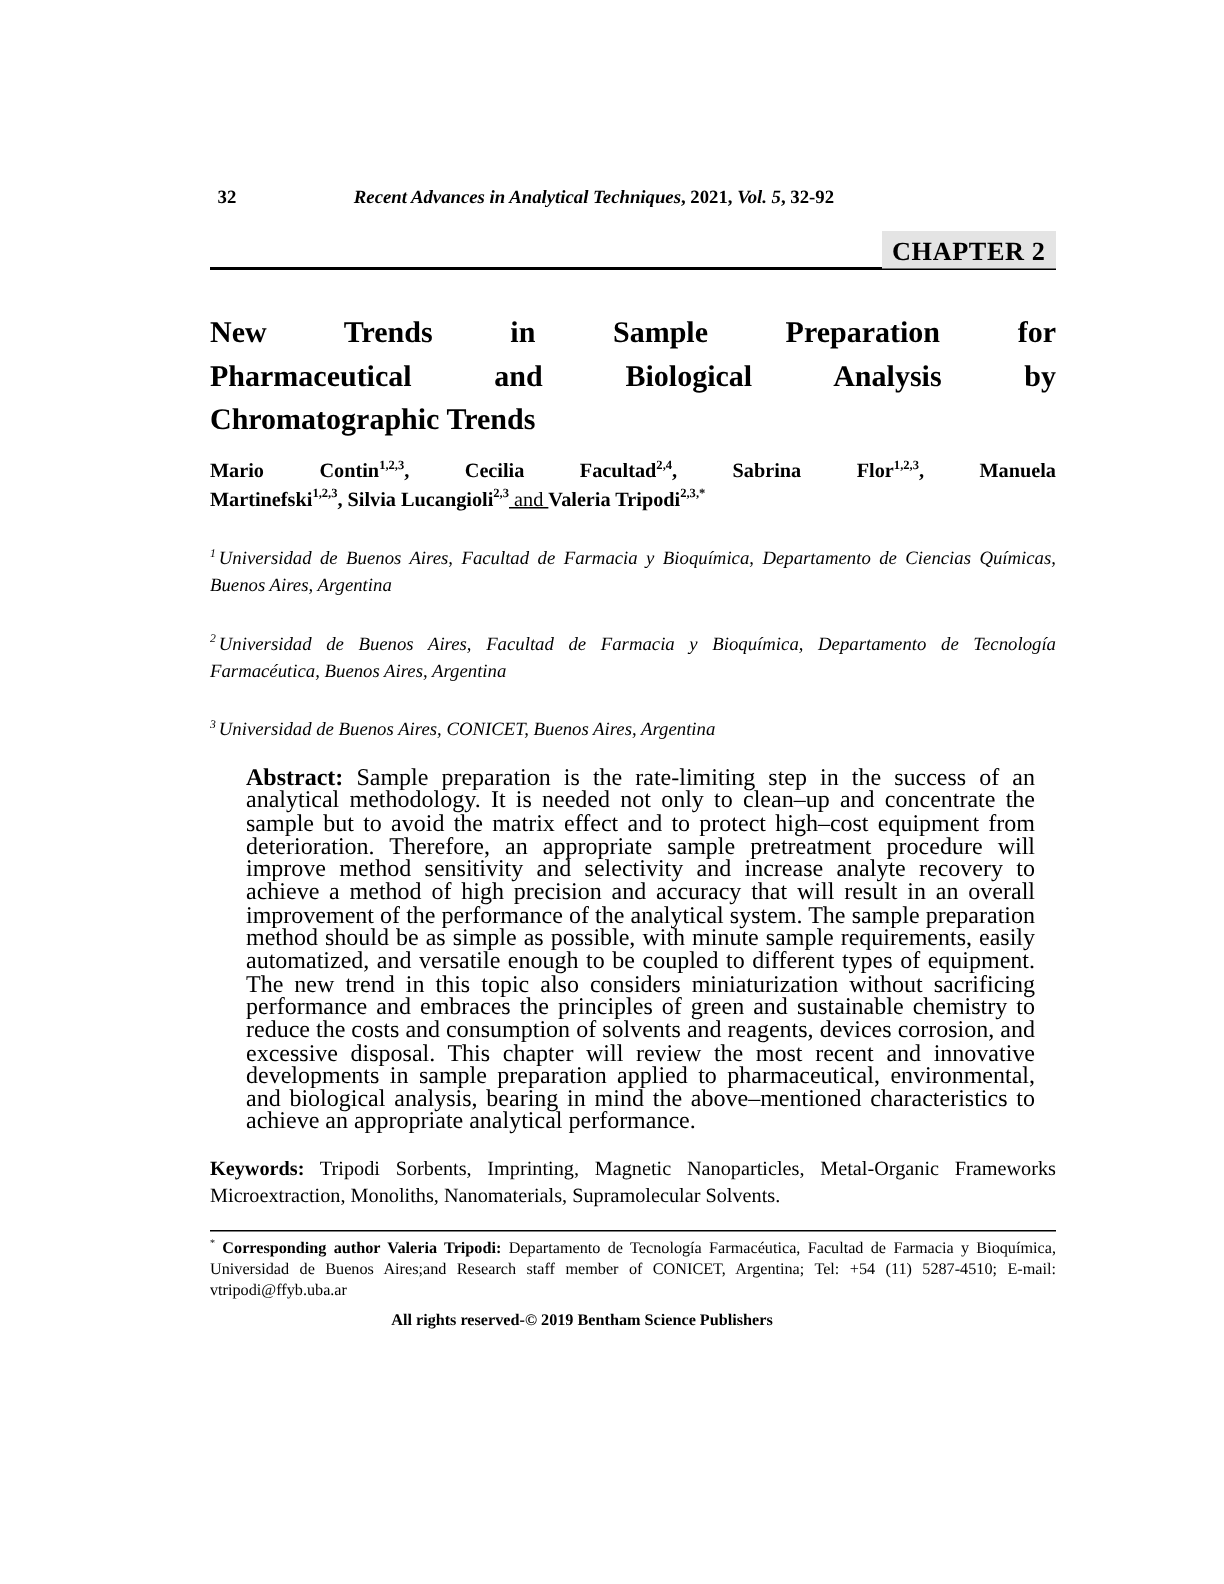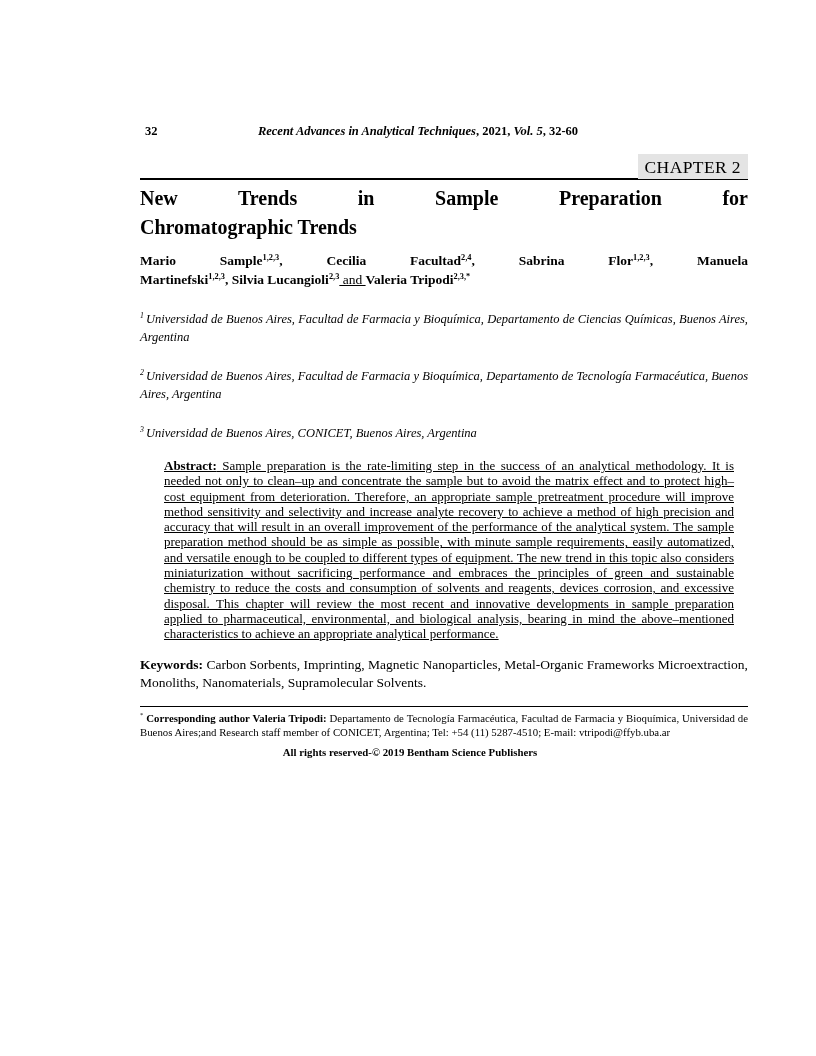--- a/index.html
+++ b/index.html
@@ -5,21 +5,21 @@
   * { margin: 0; padding: 0; box-sizing: border-box; }
   html, body { background: #888; }
   .page {
     position: relative;
     width: 816px;
     height: 1056px;
     margin: 0 auto;
     background: #ffffff;
     color: #000;
     font-family: "Liberation Serif", "DejaVu Serif", serif;
-    padding: 124px 68px 0 140px;
+    padding: 124px 112px 0 140px;
     overflow: hidden;
   }
   sup {
     font-size: 0.62em;
     line-height: 0;
     vertical-align: super;
   }
   
   .running-header {
     position: relative;
@@ -33,51 +33,50 @@
   .running-title .it { font-style: italic; }
   
   .chapter-row {
     margin-top: 16px;
     text-align: right;
     border-bottom: 2.5px solid #000;
   }
   .chapter-badge {
     display: inline-block;
     background: #e4e4e4;
-    font-weight: normal;
+    font-weight: bold;
     font-size: 17.5px;
     line-height: 24px;
     letter-spacing: 0.4px;
     padding: 1px 7px 0 7px;
     margin-bottom: -1px;
   }
   
-  .chapter-title { margin-top: 4px; font-size: 20px; font-weight: bold; line-height: 29px; }
+  .chapter-title { margin-top: 28px; font-size: 20px; font-weight: bold; line-height: 29px; }
   .jline { text-align: justify; text-align-last: justify; }
   
   .authors { margin-top: 9px; font-size: 13.5px; font-weight: bold; line-height: 19px; }
   .authors .and { font-weight: normal; text-decoration: underline; }
   
   .affiliations { margin-top: 6px; }
   .affiliation {
     font-size: 12.5px;
     font-style: italic;
     line-height: 18px;
     text-align: justify;
     margin-bottom: 3px;
     margin-top: 21px;
   }
   .affiliation sup { padding-right: 2px; }
   
   .abstract {
     margin: 16px 14px 0 24px;
-    font-size: 13px;
+    font-size: 16px;
     line-height: 15.3px;
     text-align: justify;
-    text-decoration: underline;
   }
   .bold { font-weight: bold; }
   
   .keywords { margin-top: 14px; font-size: 13.5px; line-height: 18px; text-align: justify; }
   
   .footnote-rule { margin-top: 14px; border-top: 1.5px solid #000; }
   .footnote {
     padding-top: 4px;
     font-size: 10.8px;
     line-height: 14px;
@@ -93,46 +92,47 @@
     padding-right: 68px;
   }
 </style>
 </head>
 <body>
 
 <div class="page">
 
   <div class="running-header">
     <span class="page-number">32</span>
-    <span class="running-title"><span class="it">Recent Advances in Analytical Techniques</span><span>, 2021, </span><span class="it">Vol. 5</span><span>, 32-60</span></span>
+    <span class="running-title"><span class="it">Recent Advances in Analytical Techniques</span><span>, 2021, </span><span class="it">Vol. 5</span><span>, 32-92</span></span>
   </div>
 
   <div class="chapter-row">
     <span class="chapter-badge">CHAPTER 2</span>
   </div>
 
   <h1 class="chapter-title">
     <div class="jline">New Trends in Sample Preparation for</div>
+    <div class="jline">Pharmaceutical and Biological Analysis by</div>
     <div>Chromatographic Trends</div>
   </h1>
 
   <div class="authors">
-    <div class="jline"><span>Mario Sample</span><sup>1,2,3</sup><span>, Cecilia Facultad</span><sup>2,4</sup><span>, Sabrina Flor</span><sup>1,2,3</sup><span>, Manuela</span></div>
+    <div class="jline"><span>Mario Contin</span><sup>1,2,3</sup><span>, Cecilia Facultad</span><sup>2,4</sup><span>, Sabrina Flor</span><sup>1,2,3</sup><span>, Manuela</span></div>
     <div><span>Martinefski</span><sup>1,2,3</sup><span>, Silvia Lucangioli</span><sup>2,3</sup><span class="and"> and </span><span>Valeria Tripodi</span><sup>2,3,*</sup></div>
   </div>
 
   <div class="affiliations">
     <p class="affiliation"><sup>1</sup><span>Universidad de Buenos Aires, Facultad de Farmacia y Bioquímica, Departamento de Ciencias Químicas, Buenos Aires, Argentina</span></p>
     <p class="affiliation"><sup>2</sup><span>Universidad de Buenos Aires, Facultad de Farmacia y Bioquímica, Departamento de Tecnología Farmacéutica, Buenos Aires, Argentina</span></p>
     <p class="affiliation"><sup>3</sup><span>Universidad de Buenos Aires, CONICET, Buenos Aires, Argentina</span></p>
   </div>
 
   <p class="abstract"><span class="bold">Abstract:</span><span> Sample preparation is the rate-limiting step in the success of an analytical methodology. It is needed not only to clean–up and concentrate the sample but to avoid the matrix effect and to protect high–cost equipment from deterioration. Therefore, an appropriate sample pretreatment procedure will improve method sensitivity and selectivity and increase analyte recovery to achieve a method of high precision and accuracy that will result in an overall improvement of the performance of the analytical system. The sample preparation method should be as simple as possible, with minute sample requirements, easily automatized, and versatile enough to be coupled to different types of equipment. The new trend in this topic also considers miniaturization without sacrificing performance and embraces the principles of green and sustainable chemistry to reduce the costs and consumption of solvents and reagents, devices corrosion, and excessive disposal. This chapter will review the most recent and innovative developments in sample preparation applied to pharmaceutical, environmental, and biological analysis, bearing in mind the above–mentioned characteristics to achieve an appropriate analytical performance.</span></p>
 
-  <p class="keywords"><span class="bold">Keywords:</span><span> Carbon Sorbents, Imprinting, Magnetic Nanoparticles, Metal-Organic Frameworks Microextraction, Monoliths, Nanomaterials, Supramolecular Solvents.</span></p>
+  <p class="keywords"><span class="bold">Keywords:</span><span> Tripodi Sorbents, Imprinting, Magnetic Nanoparticles, Metal-Organic Frameworks Microextraction, Monoliths, Nanomaterials, Supramolecular Solvents.</span></p>
 
   <div class="footnote-rule"></div>
   <p class="footnote"><sup>*</sup><span class="bold"> Corresponding author Valeria Tripodi:</span><span> Departamento de Tecnología Farmacéutica, Facultad de Farmacia y Bioquímica, Universidad de Buenos Aires;and Research staff member of CONICET, Argentina; Tel: +54 (11) 5287-4510; E-mail: vtripodi@ffyb.uba.ar</span></p>
 
   <div class="book-footer">
     <div>All rights reserved-© 2019 Bentham Science Publishers</div>
   </div>
 
 </div>
 

